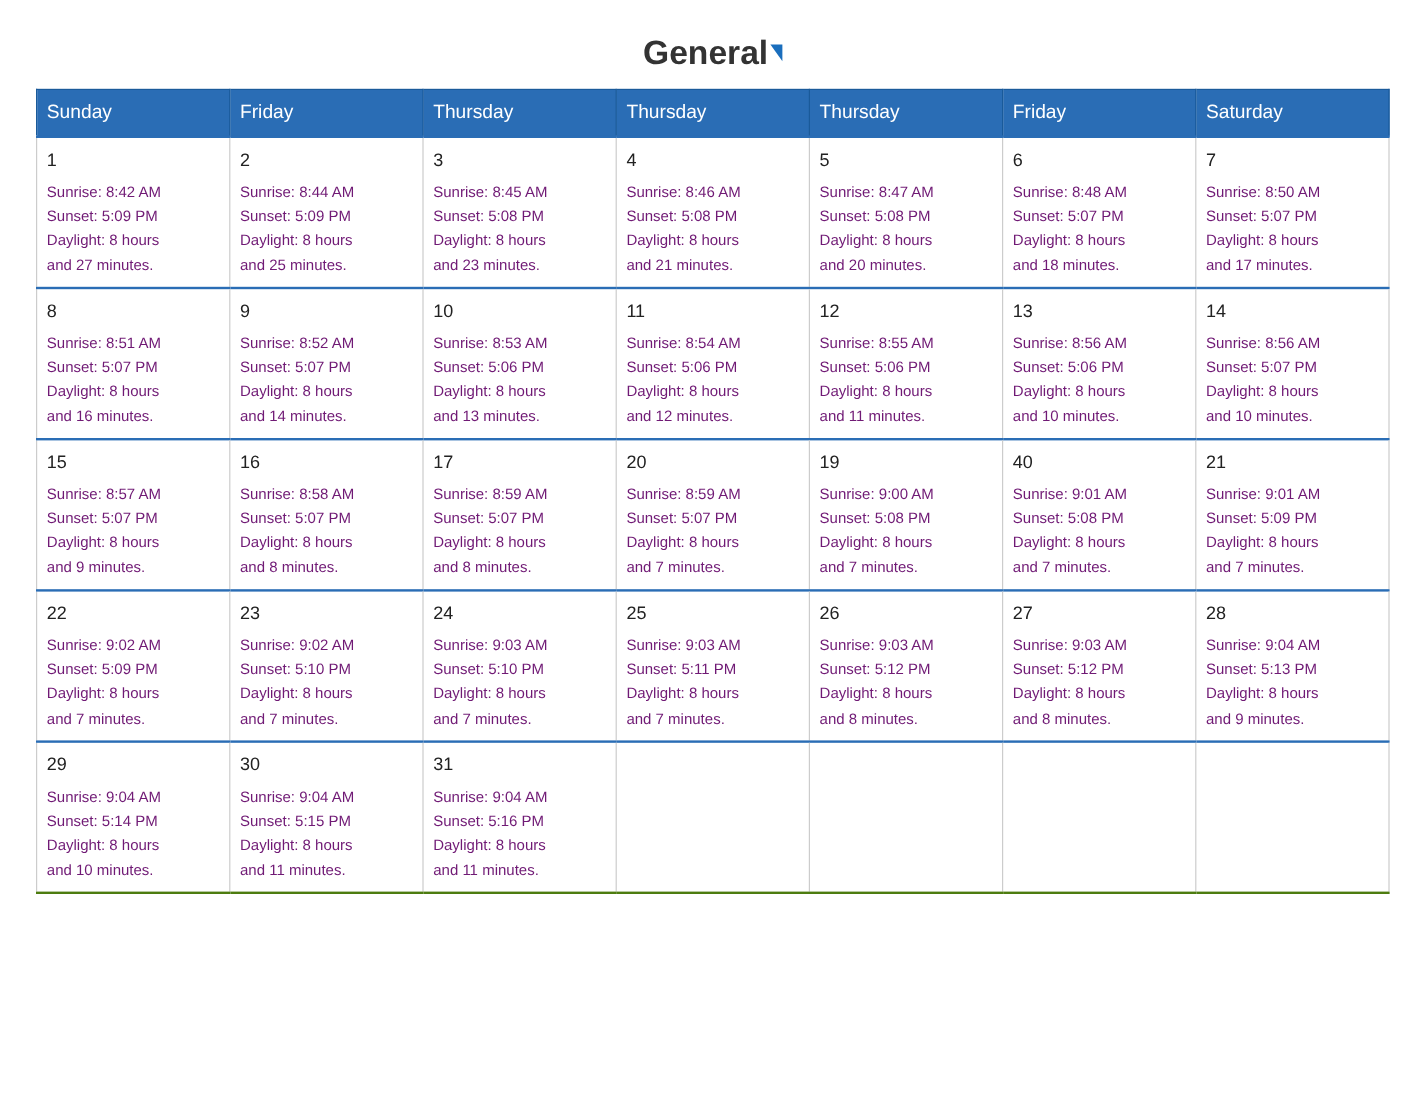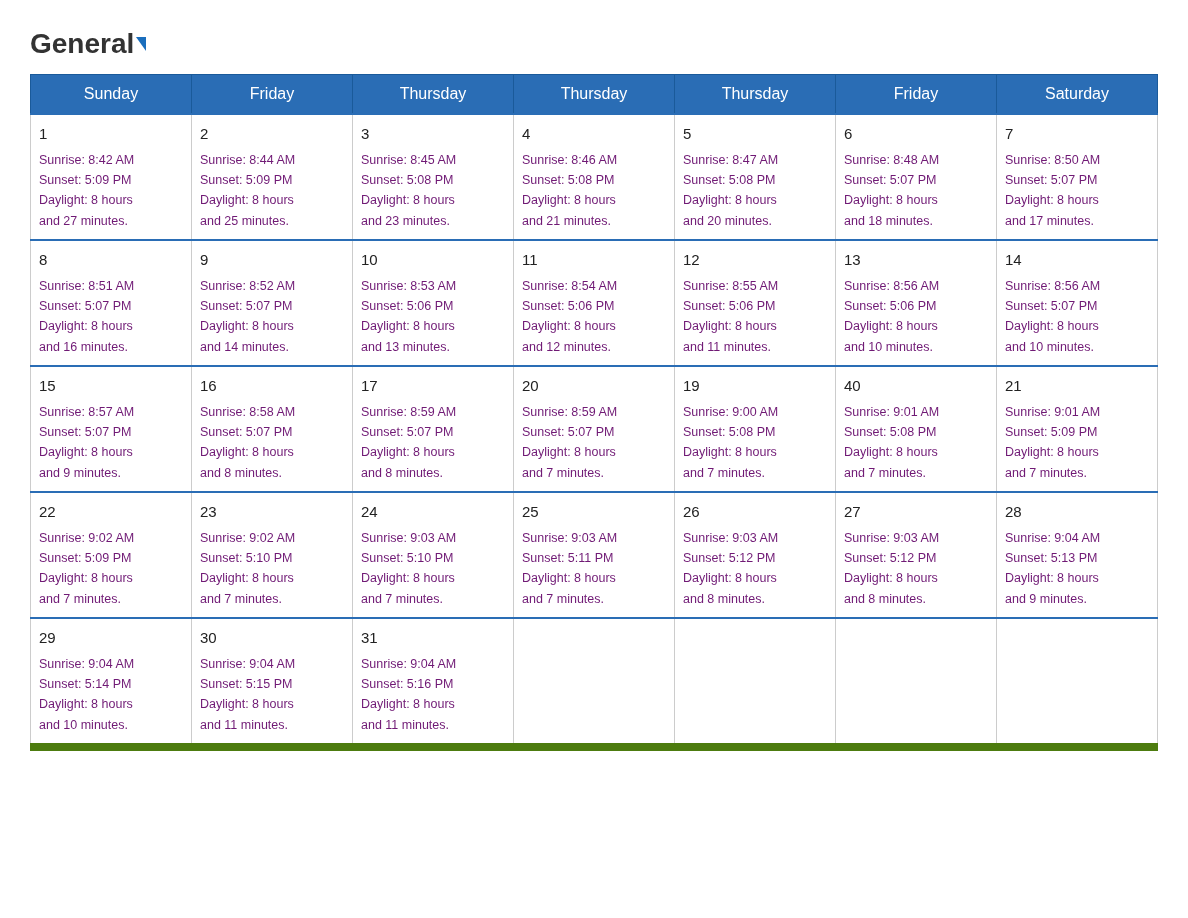--- a/index.html
+++ b/index.html
@@ -5,21 +5,21 @@
     * { box-sizing: border-box; margin: 0; padding: 0; }
     body {
       font-family: Arial, sans-serif;
       background: #fff;
       padding: 20px;
       width: 1188px;
       min-height: 918px;
     }
     .header {
       display: flex;
-      justify-content: flex-start;
+      justify-content: center;
       align-items: flex-start;
       margin-bottom: 20px;
       padding: 10px 10px 0 10px;
     }
     .logo {
       display: flex;
       flex-direction: column;
       align-items: flex-start;
     }
     .logo-text {
@@ -67,21 +67,21 @@
     .calendar-table {
       width: 100%;
       border-collapse: collapse;
       margin: 0 10px;
       width: calc(100% - 20px);
     }
     .calendar-table thead th {
       background: #2a6db5;
       color: #fff;
       padding: 10px 8px;
-      text-align: center;
+      text-align: left;
       font-size: 16px;
       font-weight: normal;
       border: 1px solid #1a5a9a;
     }
     .calendar-table tbody td {
       vertical-align: top;
       border: 1px solid #ccc;
       padding: 8px;
       width: 14.28%;
       min-height: 100px;
@@ -95,21 +95,21 @@
       color: #222;
       display: block;
       margin-bottom: 4px;
     }
     .day-info {
       font-size: 12.5px;
       color: #701a75;
       line-height: 1.55;
     }
     tbody tr:last-child td {
-      border-bottom: 8px solid #4d7c0f;
+      border-bottom: 2px solid #4d7c0f;
     }
     tbody tr:first-child td {
       border-top: 2px solid #2a6db5;
     }
     tbody tr td {
       border-top: 1px solid #bbb;
     }
     tbody tr:nth-child(n) td {
       border-top: 2px solid #2a6db5;
     }

